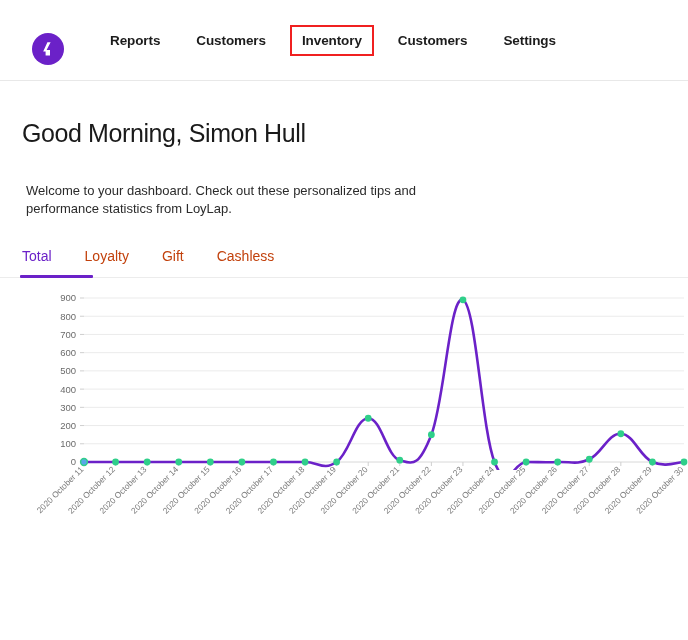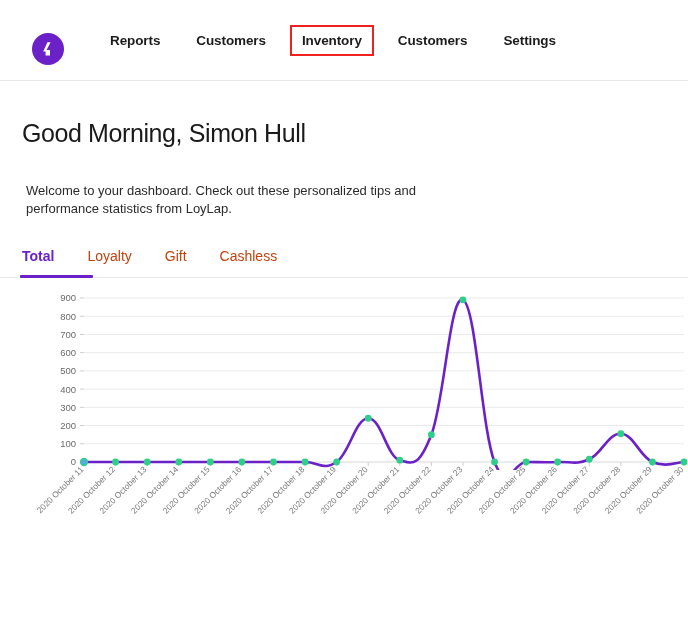--- a/index.html
+++ b/index.html
@@ -104,21 +104,21 @@
   .tab {
     font-size: 14px;
     color: #c2410c;
     padding: 0 0 13px 0;
     margin-right: 33px;
     cursor: pointer;
     white-space: nowrap;
   }
   .tab.active {
     color: #6b21c8;
-    font-weight: bold;
+    font-weight: normal;
   }
   #tabs-rule {
     height: 1px;
     background: #ececec;
     width: 100%;
   }
   #tab-underline {
     position: absolute;
     left: 20px;
     bottom: 0;

